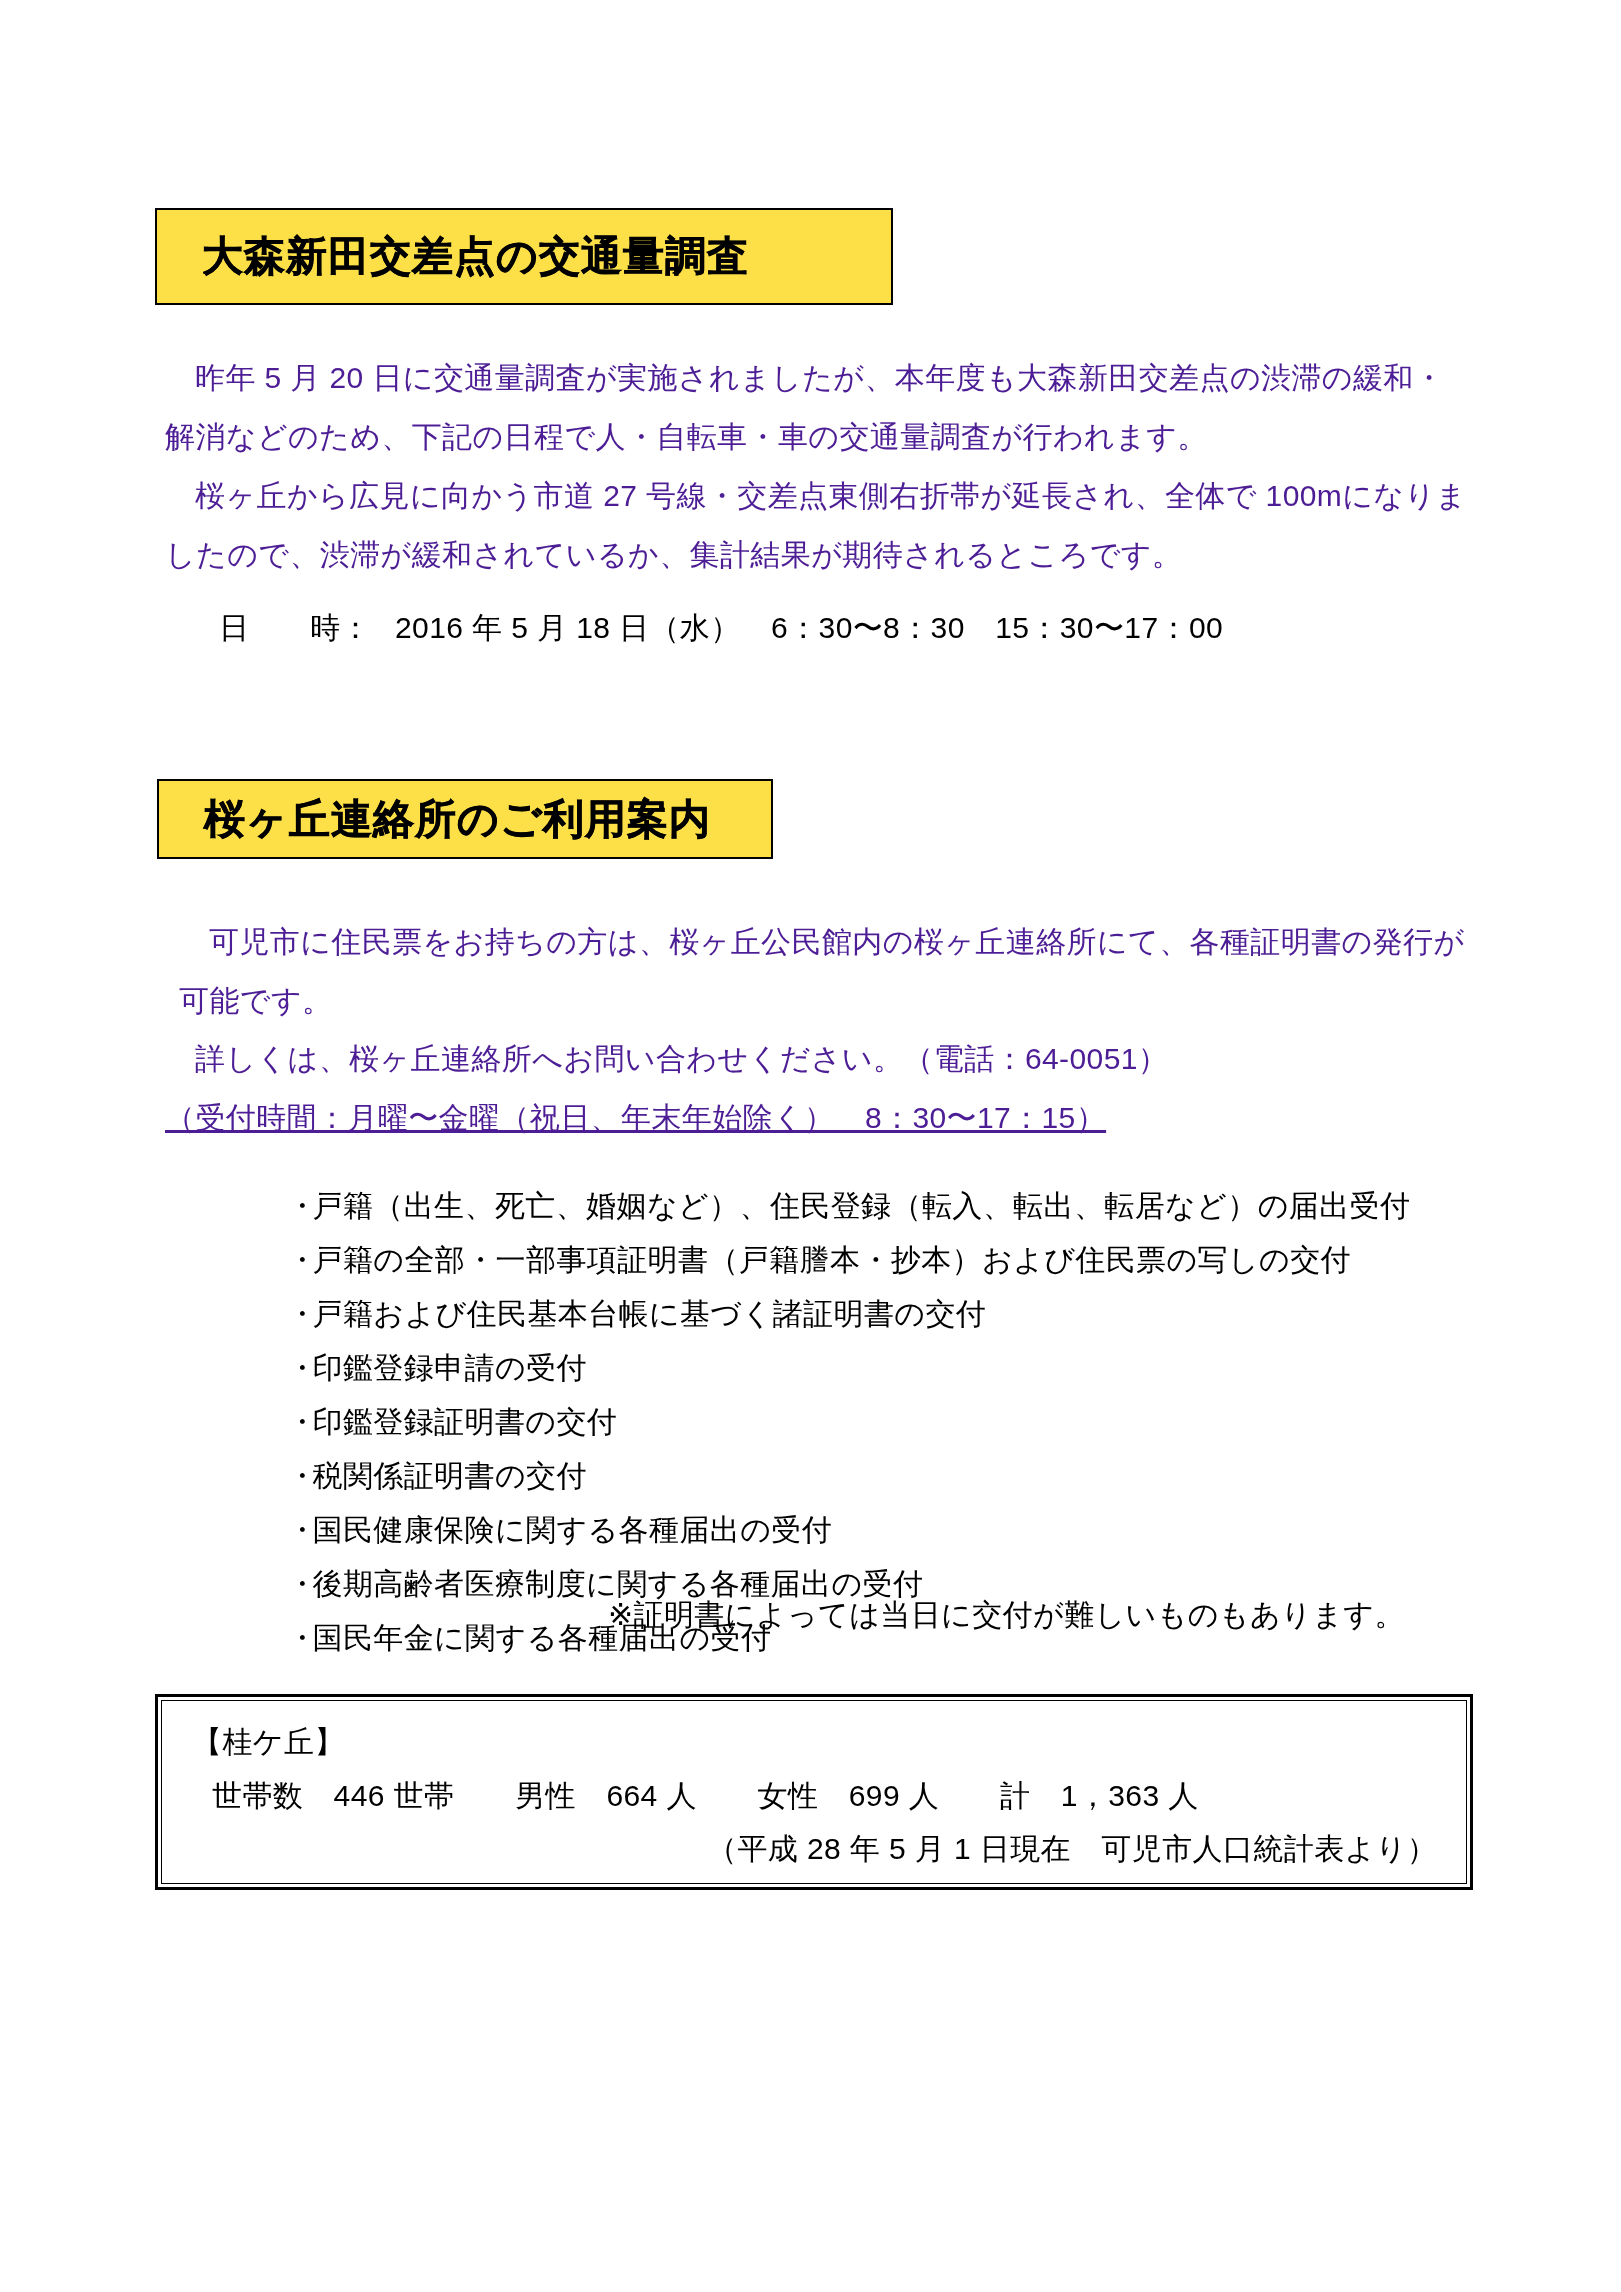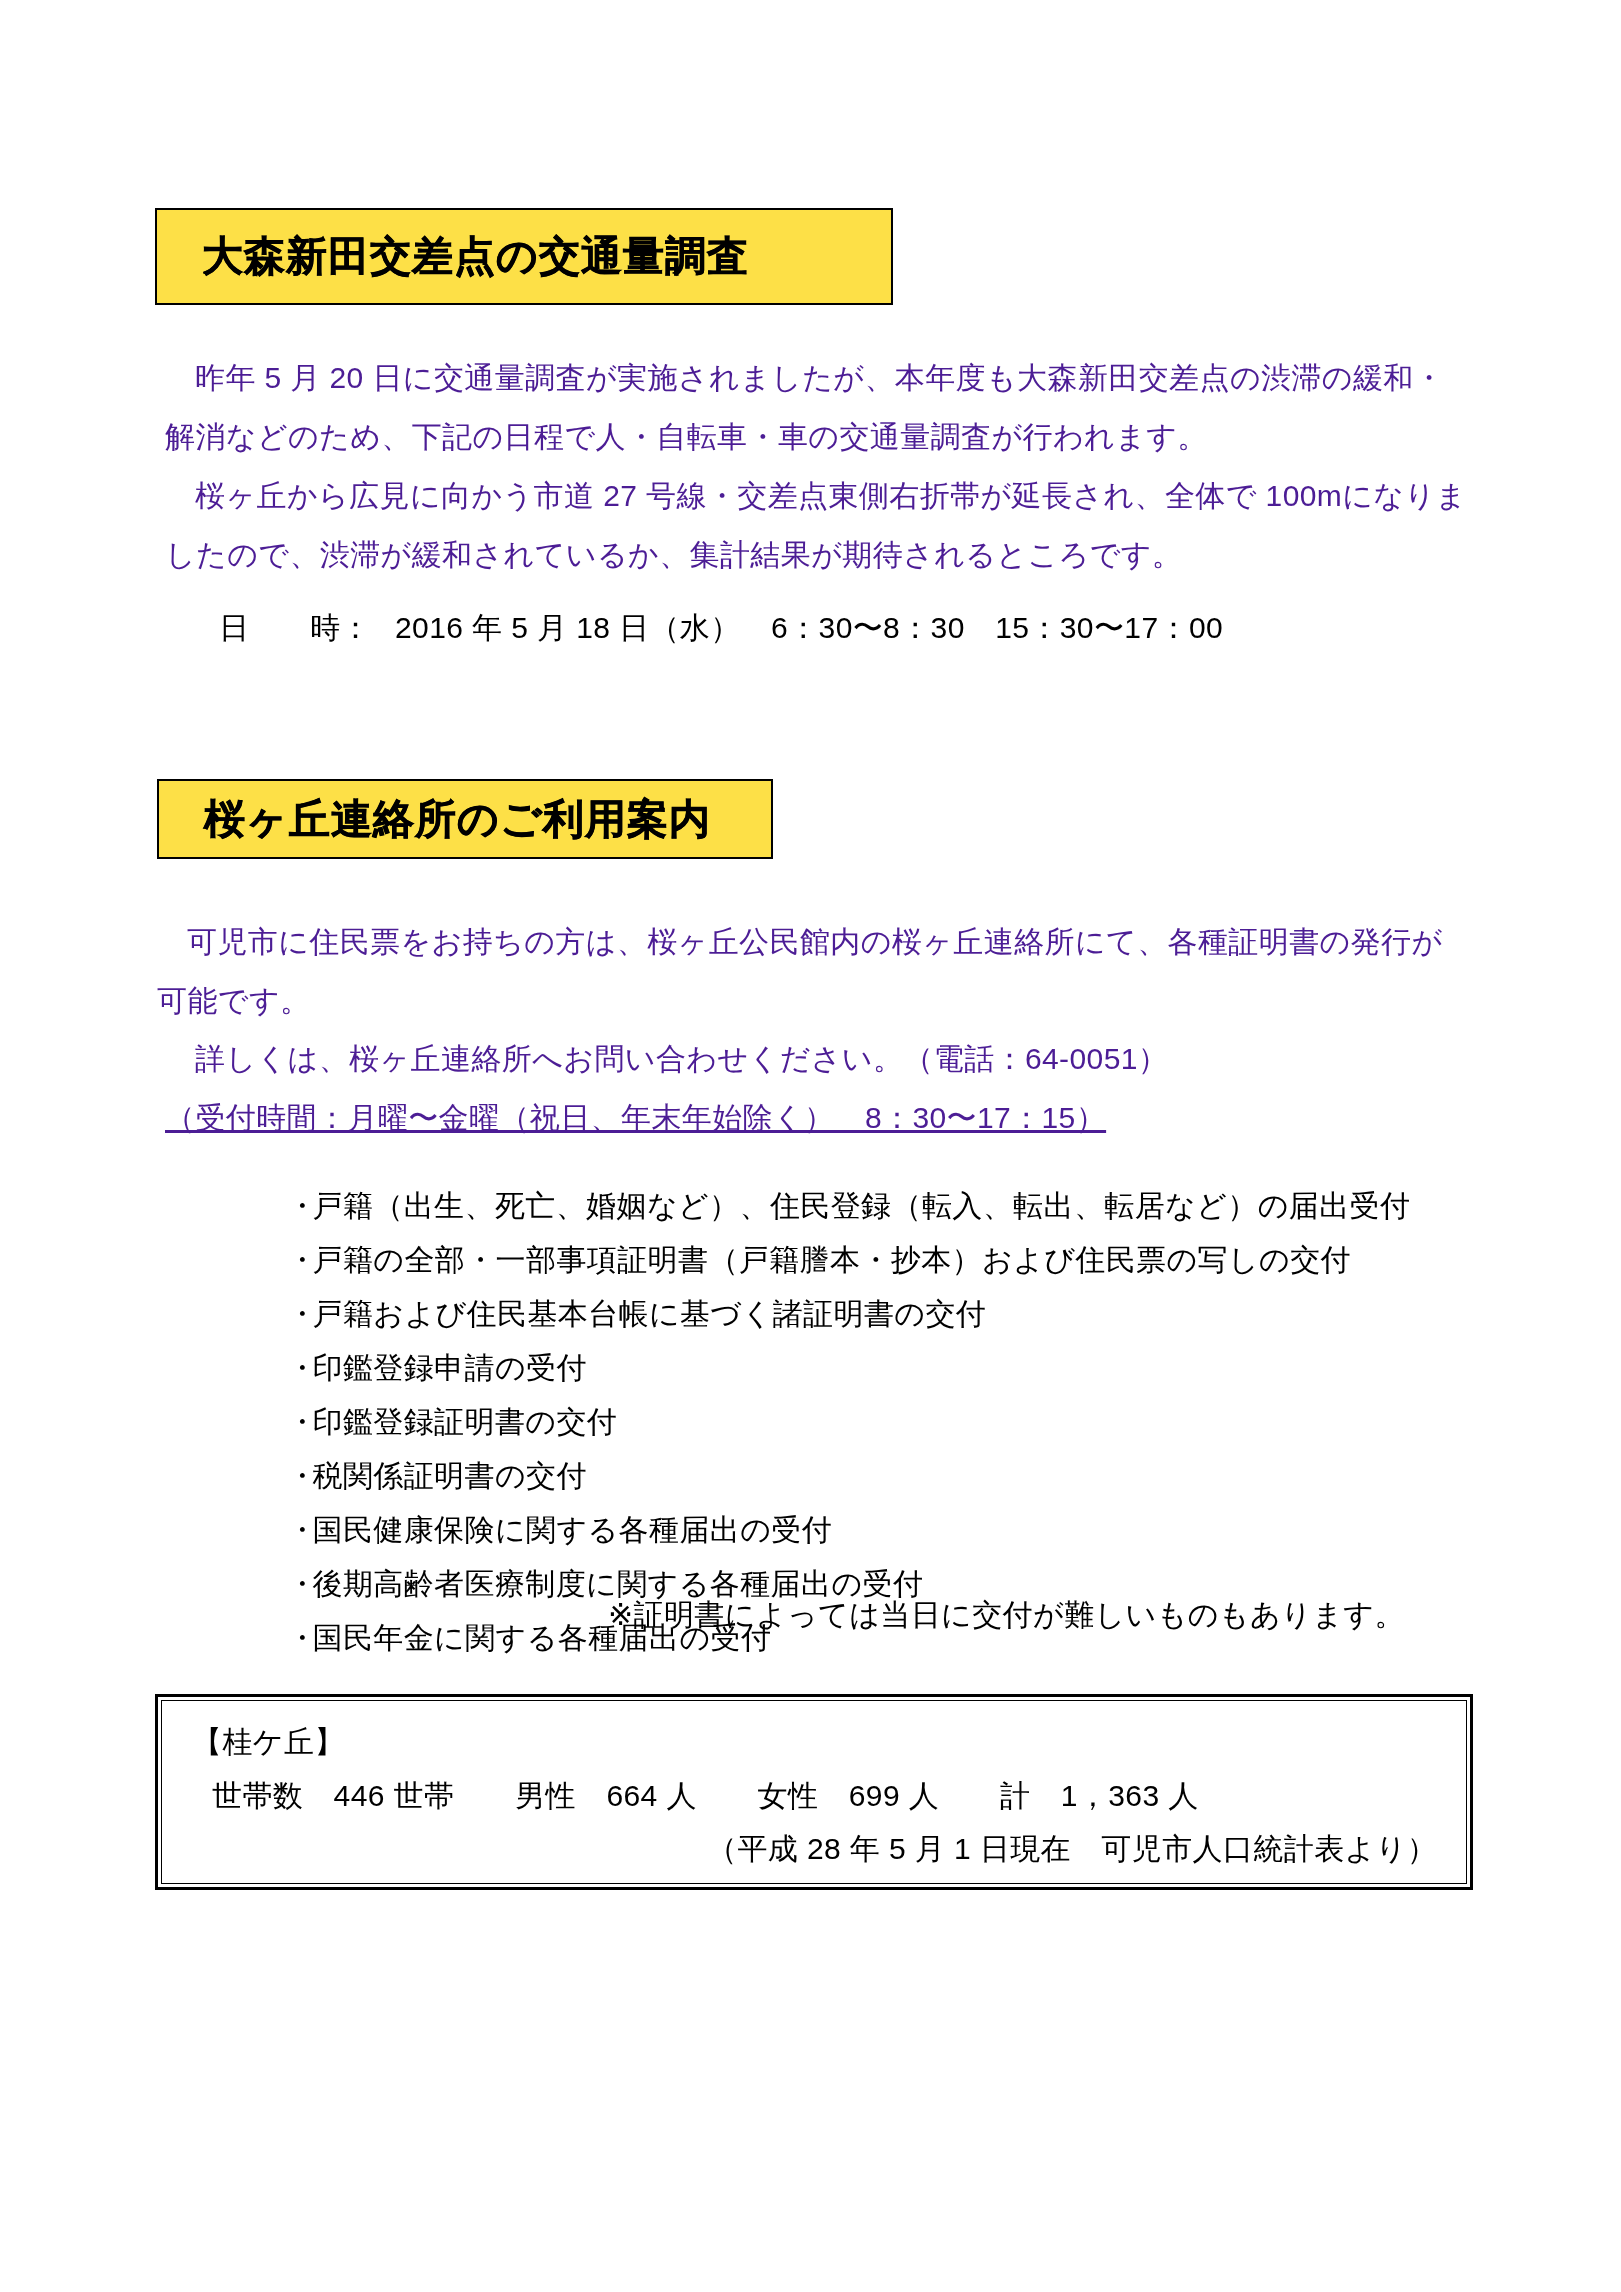--- a/index.html
+++ b/index.html
@@ -91,21 +91,21 @@
   #kv-datetime { left: 219px; top: 598px; }
   #kv-place    { left: 219px; top: 657px; }
   .kv-label {
     display: inline-block;
     width: 176px;
   }
   .kv-value { display: inline-block; }
 
   
   #para-office-1 {
-    left: 157px;
+    left: 179px;
     top: 912px;
     width: 1304px;
     text-indent: 30px;
   }
   #para-office-2 {
     left: 165px;
     top: 1029px;
     width: 1304px;
     text-indent: 30px;
   }

